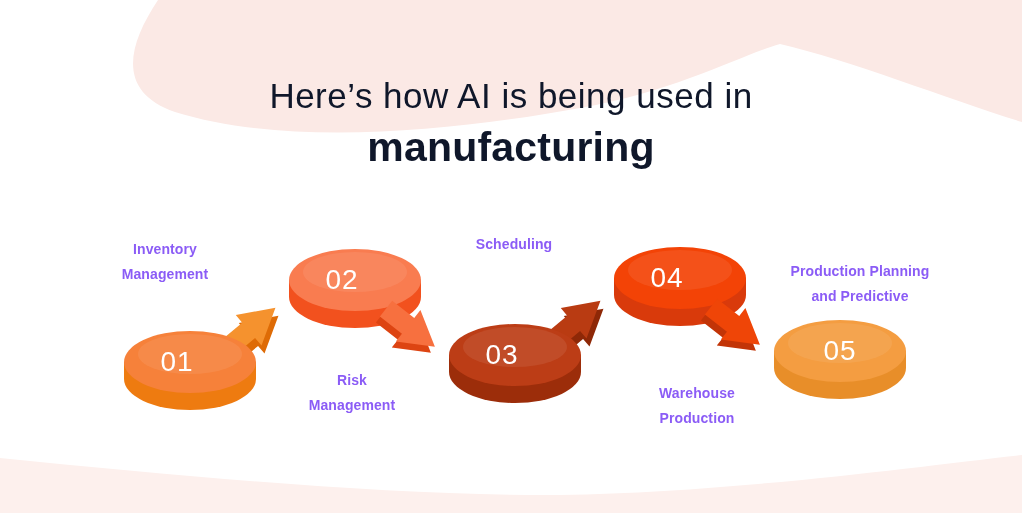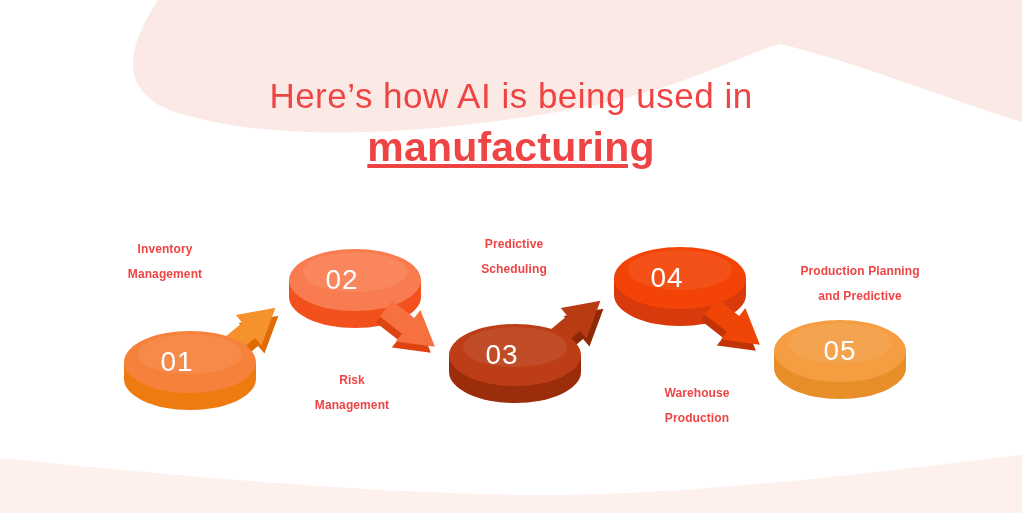--- a/index.html
+++ b/index.html
@@ -6,32 +6,32 @@
   .stage{
     position:relative;
     width:1022px;height:513px;
     background:#ffffff;
     overflow:hidden;
     font-family:"Liberation Sans",sans-serif;
   }
   .bg-svg{position:absolute;left:0;top:0;width:1022px;height:513px;}
   .title-line{
     position:absolute;left:0;width:100%;
-    text-align:center;margin:0;color:#ef4444;
+    text-align:center;margin:0;color:#0f172a;
   }
   .title-line.l1{top:76px;font-size:35px;font-weight:400;letter-spacing:0.5px;}
-  .title-line.l2{top:124px;font-size:41px;font-weight:800;letter-spacing:0.2px;text-decoration:underline;}
+  .title-line.l2{top:124px;font-size:41px;font-weight:800;letter-spacing:0.2px;}
   .badge{position:absolute;width:190px;height:150px;overflow:visible;}
   .badge text{
     font-family:"Liberation Sans",sans-serif;
     font-size:28px;font-weight:400;letter-spacing:1px;
   }
   .step-label{
     position:absolute;text-align:center;
-    font-size:12px;font-weight:700;color:#ef4444;line-height:25px;
+    font-size:14px;font-weight:700;color:#8b5cf6;line-height:25px;
     letter-spacing:0.1px;
   }
   .step-label span{display:block;}
 </style>
 </head>
 <body>
 
 <div class="stage">
 
   <svg class="bg-svg" viewBox="0 0 1022 513">
@@ -102,21 +102,20 @@
     <span>Inventory</span>
     <span>Management</span>
   </div>
 
   <div class="step-label" style="left:252px;top:368px;width:200px;">
     <span>Risk</span>
     <span>Management</span>
   </div>
 
   <div class="step-label" style="left:414px;top:232px;width:200px;">
-    <span>Predictive</span>
     <span>Scheduling</span>
   </div>
 
   <div class="step-label" style="left:597px;top:381px;width:200px;">
     <span>Warehouse</span>
     <span>Production</span>
   </div>
 
   <div class="step-label" style="left:755px;top:259px;width:210px;">
     <span>Production Planning</span>

